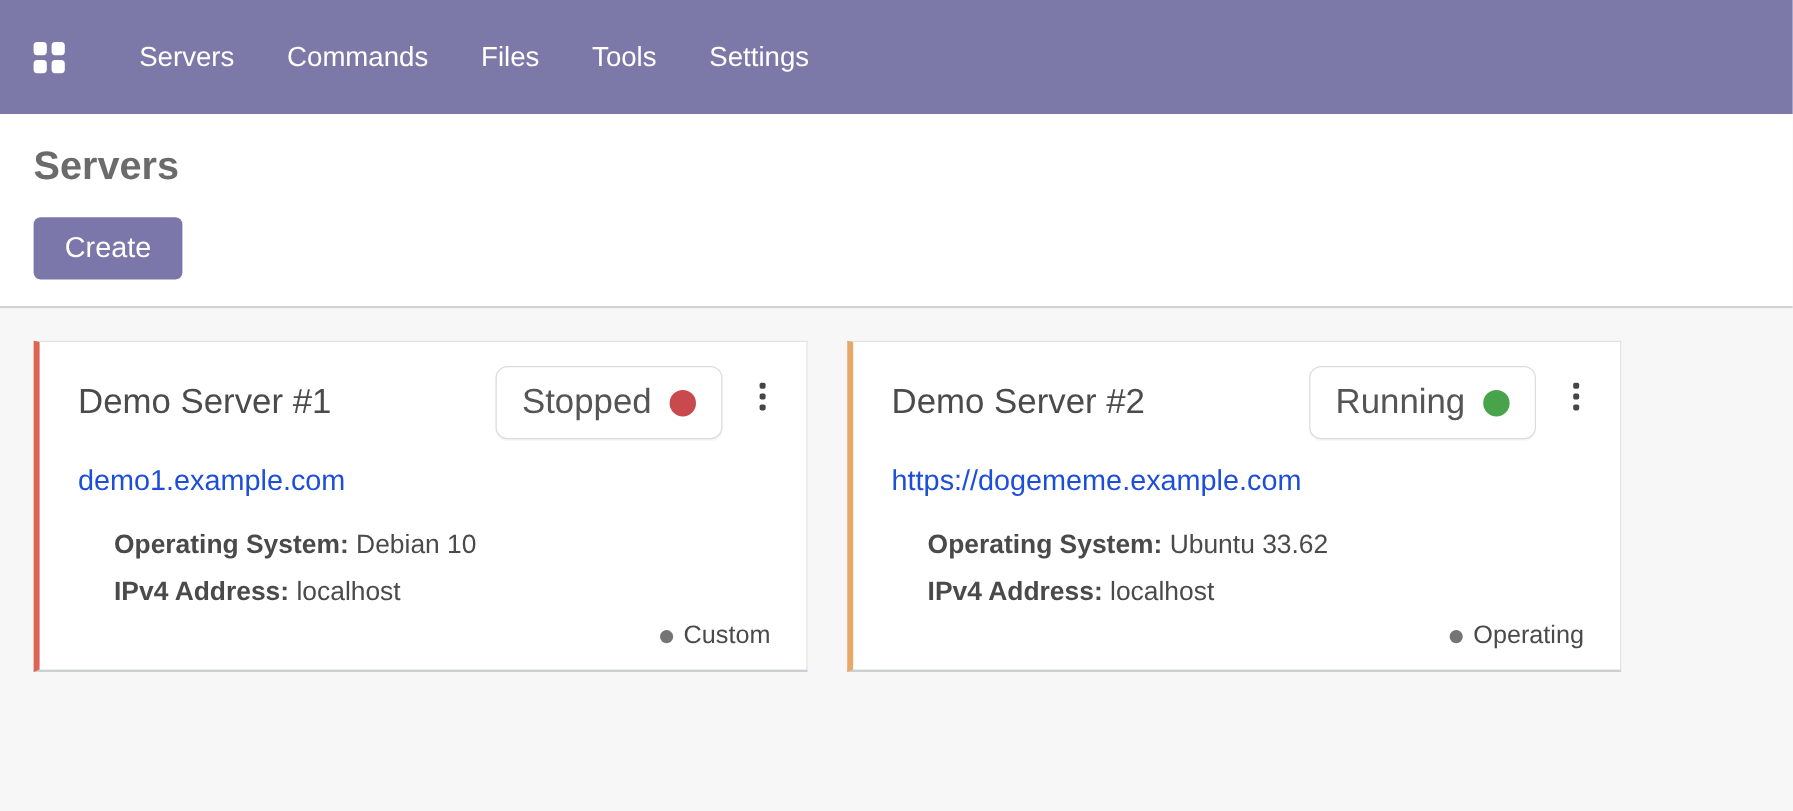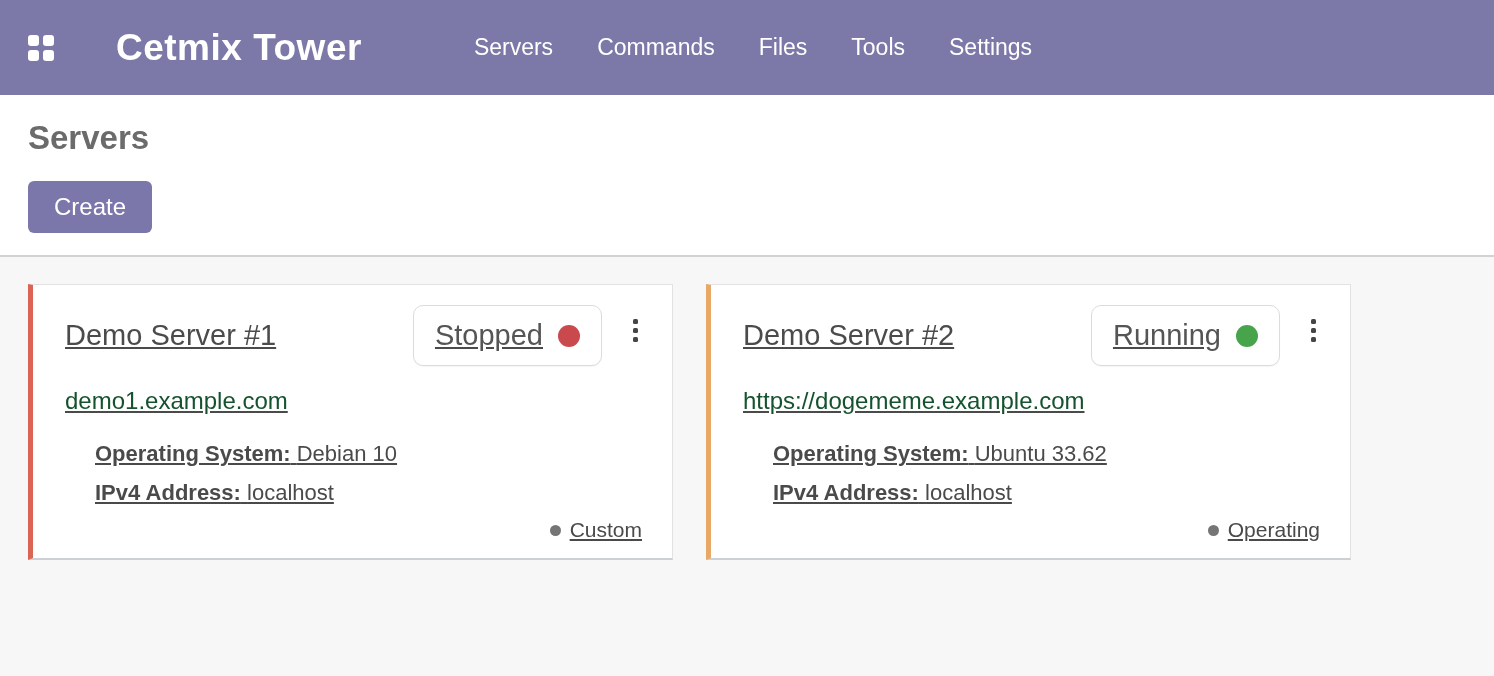--- a/index.html
+++ b/index.html
@@ -66,21 +66,20 @@
     padding: 12px 26px;
     cursor: pointer;
   }
 
   
   .cards-zone {
     background: #f7f7f7;
     padding: 27px 28px 0 28px;
     display: flex;
     gap: 33px;
-    text-decoration: underline;
   }
   .server-card {
     width: 645px;
     height: 276px;
     background: #ffffff;
     border: 1px solid #e2e2e2;
     border-bottom: 2px solid #ccd0d4;
     border-left: 5px solid #999;
     padding: 20px 30px 16px 32px;
     display: flex;
@@ -119,21 +118,21 @@
     display: flex;
     flex-direction: column;
     gap: 4px;
     align-items: center;
     cursor: pointer;
     padding: 4px;
   }
   .kebab i { width: 5px; height: 5px; background: #454545; border-radius: 1.5px; }
   .server-url {
     font-size: 24px;
-    color: #14532d;
+    color: #1d4ed8;
     text-decoration: none;
     margin-top: 21px;
     display: inline-block;
     align-self: flex-start;
     cursor: pointer;
   }
   .server-details {
     margin: 19px 0 0 30px;
     font-size: 22px;
     line-height: 39px;
@@ -158,21 +157,20 @@
 </head>
 <body>
 
 <header class="navbar">
   <div class="apps-grid">
     <span></span>
       <span></span>
       <span></span>
       <span></span>
   </div>
-  <div class="brand">Cetmix Tower</div>
   <nav class="nav-links">
     <a class="nav-link">Servers</a>
     <a class="nav-link">Commands</a>
     <a class="nav-link">Files</a>
     <a class="nav-link">Tools</a>
     <a class="nav-link">Settings</a>
   </nav>
 </header>
 
 <section class="page-head">

